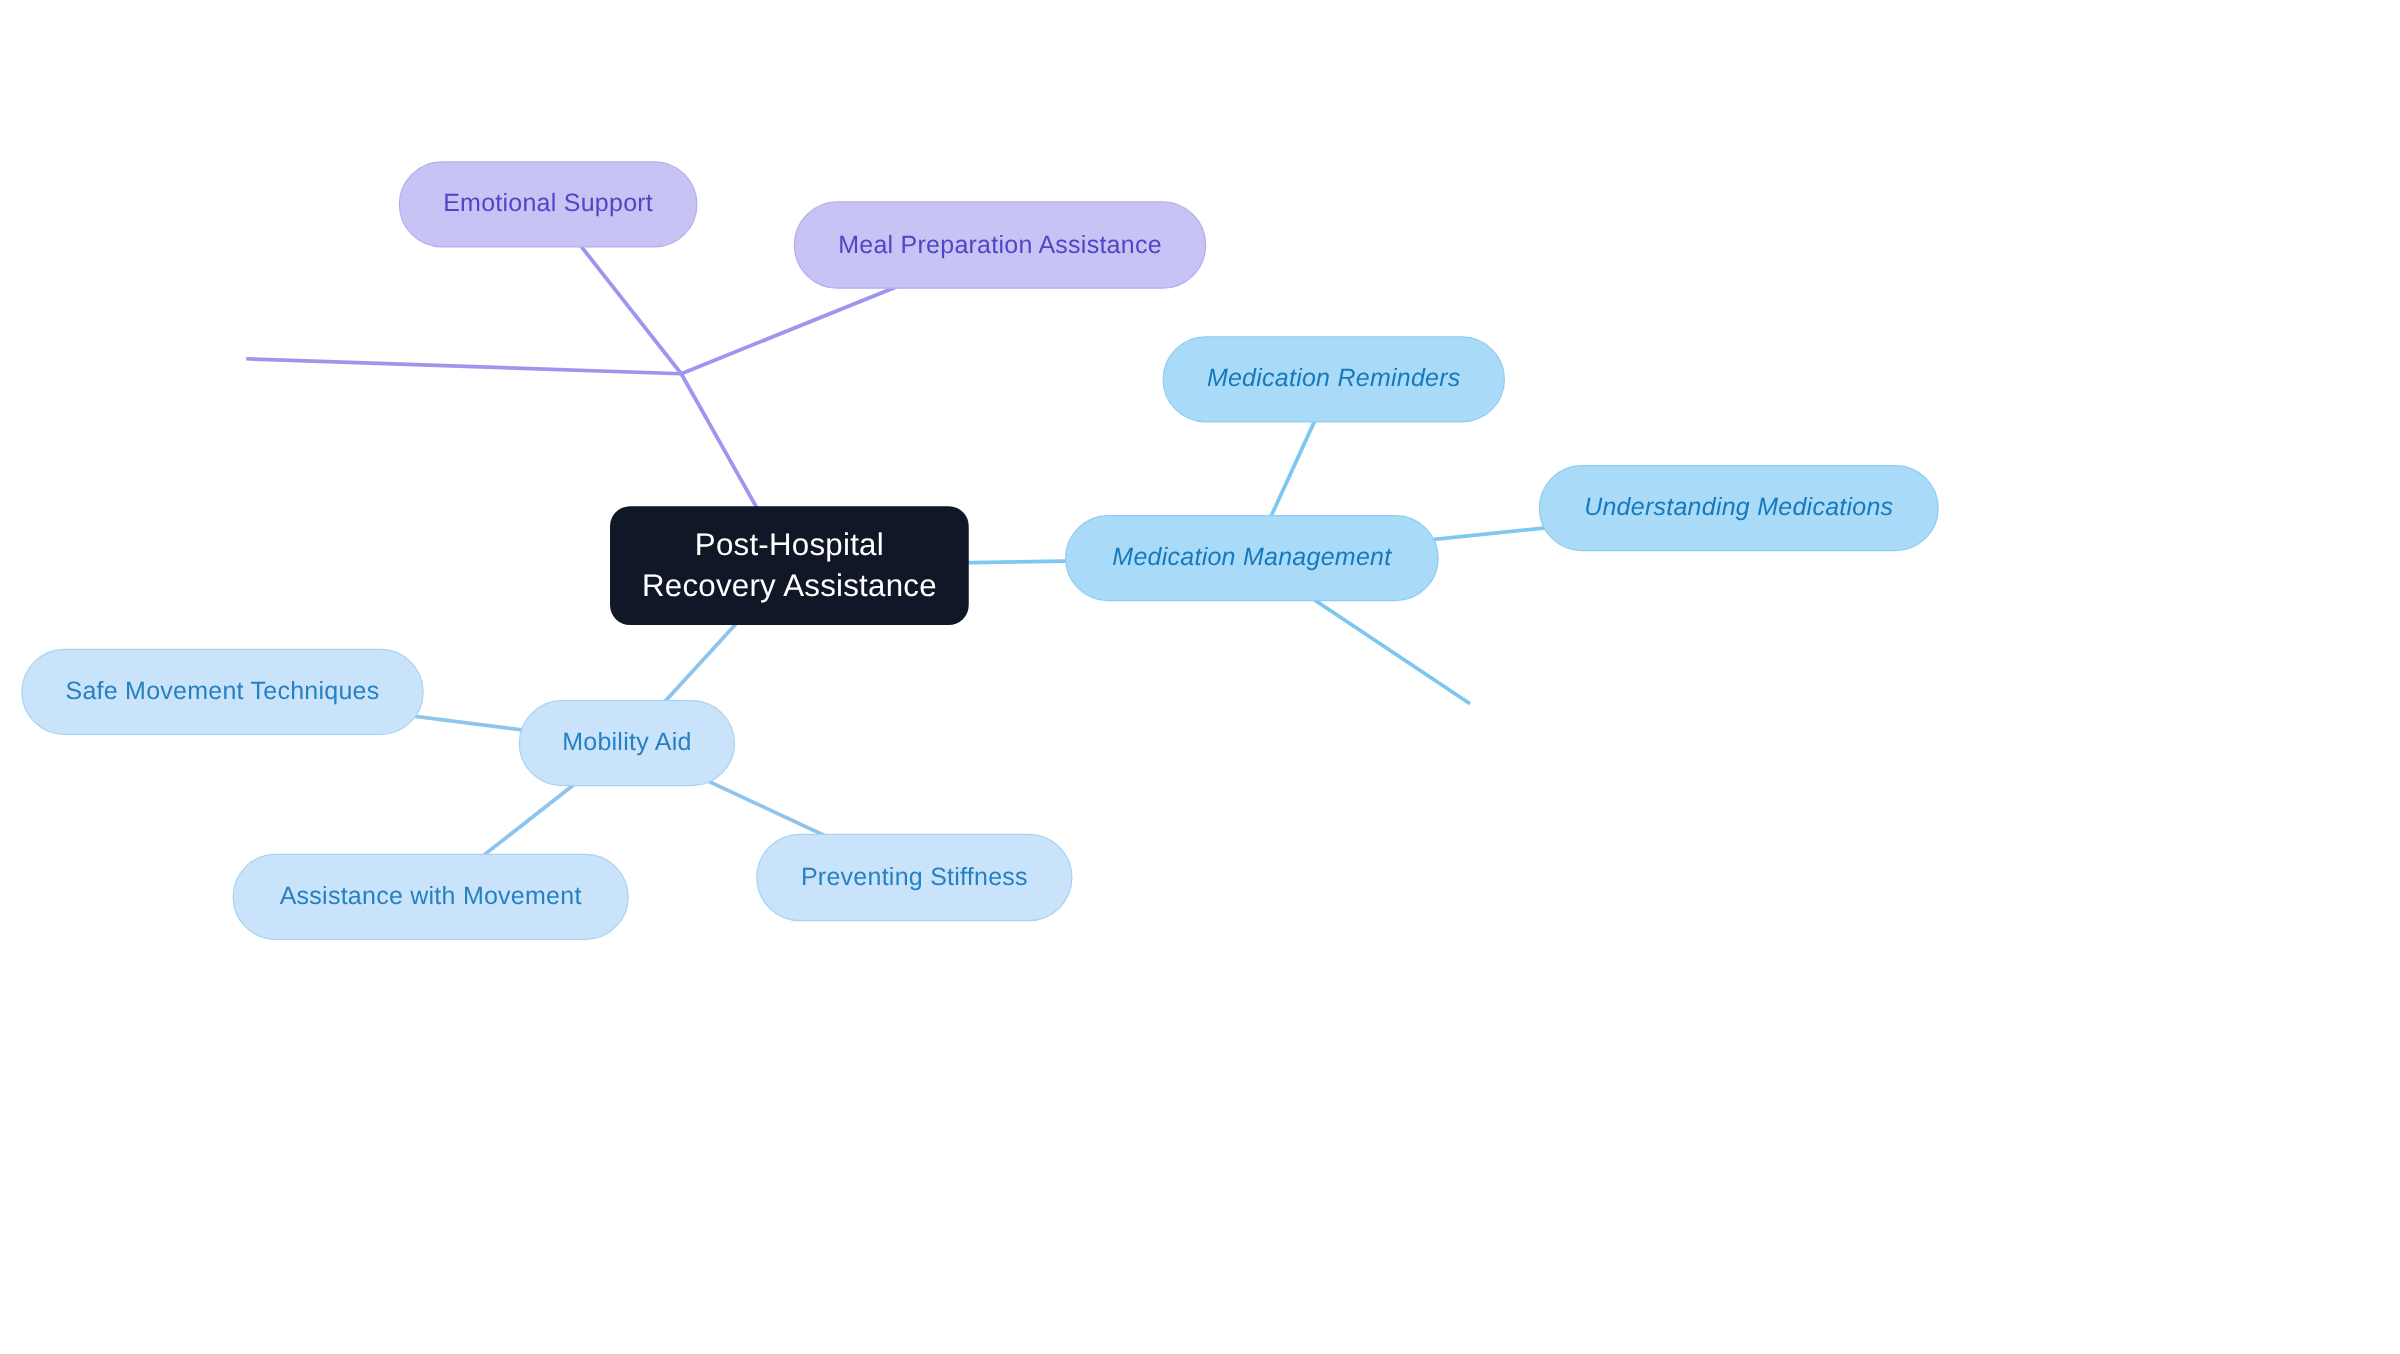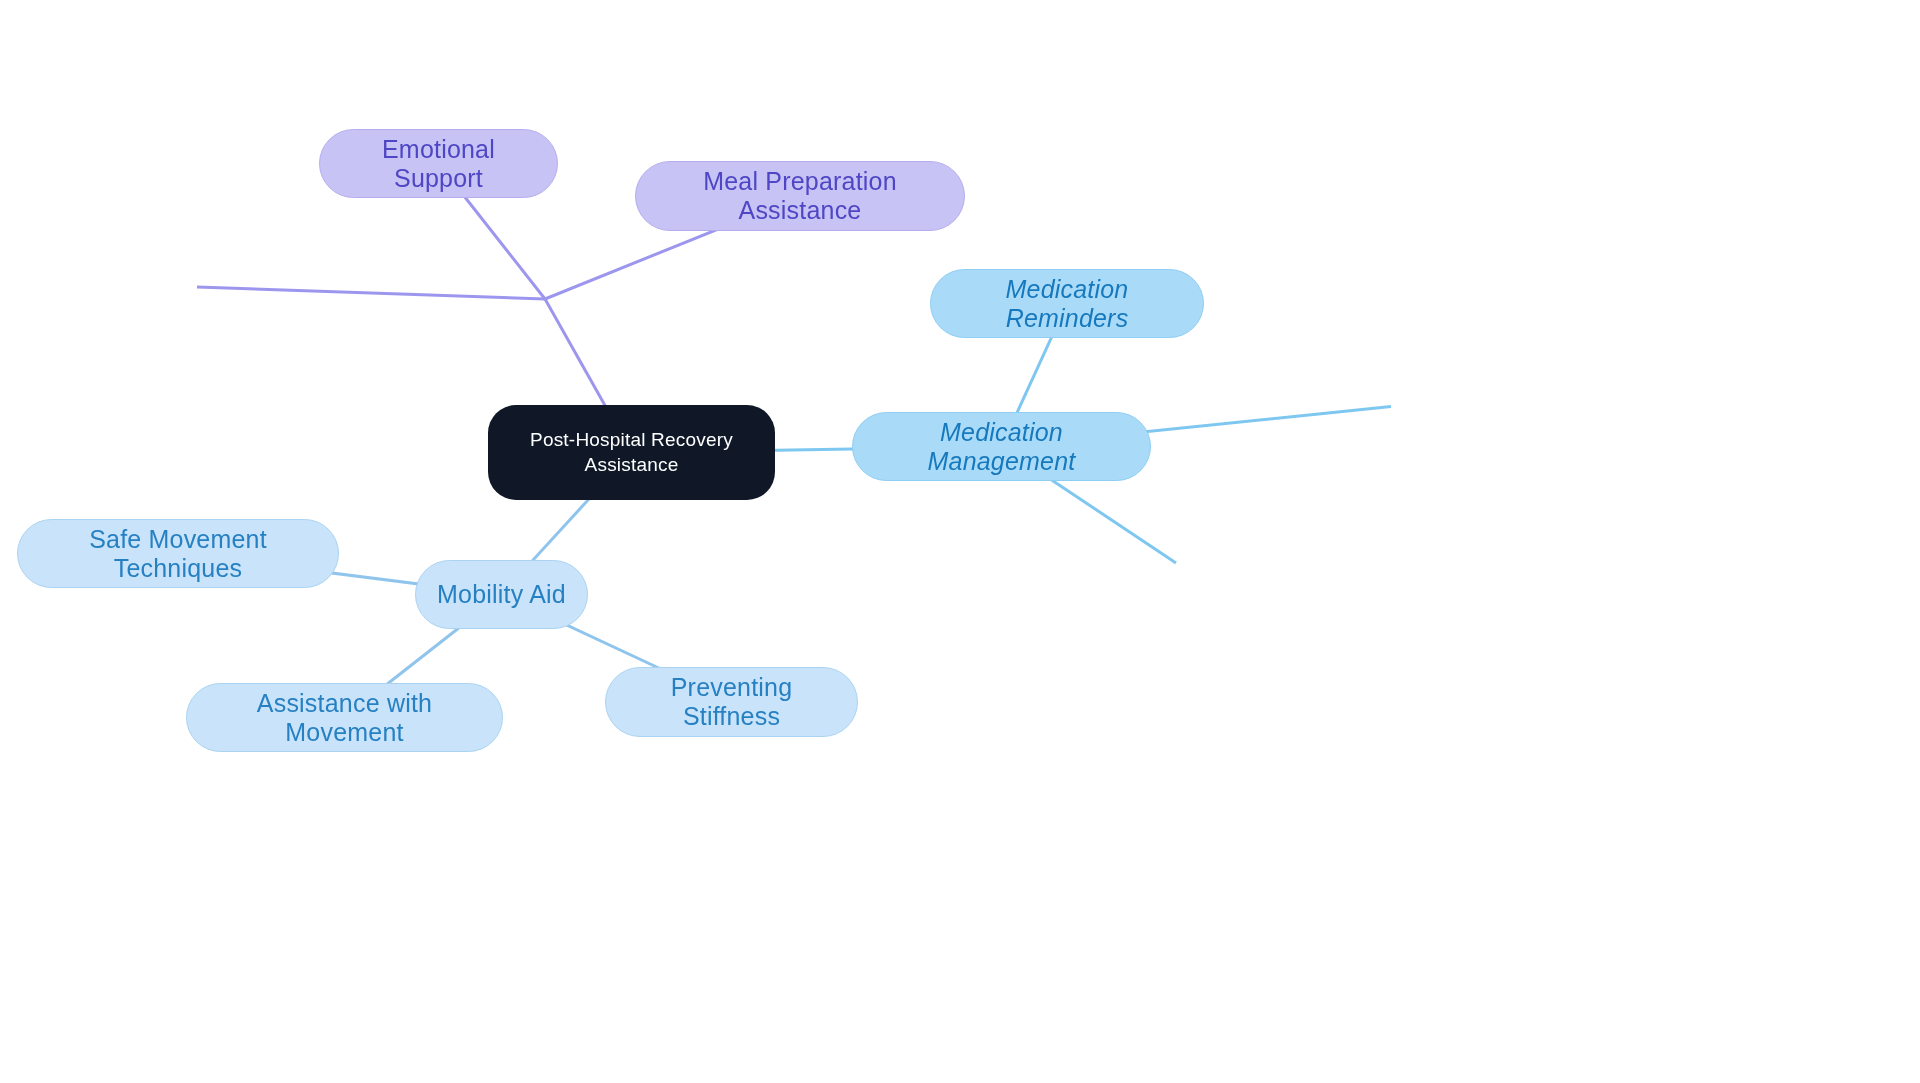--- a/index.html
+++ b/index.html
@@ -30,31 +30,31 @@
     pointer-events: none;
   }
   .node {
     position: absolute;
     display: flex;
     align-items: center;
     justify-content: center;
     text-align: center;
     box-sizing: border-box;
     border-radius: 35px;
-    font-size: 25px;
+    font-size: 20px;
     letter-spacing: 0.2px;
     padding: 0 16px;
     cursor: default;
     user-select: none;
   }
   .node.root {
     background: #101828;
     color: #ffffff;
-    border-radius: 28px;
-    font-size: 19px;
+    border-radius: 16px;
+    font-size: 25px;
     line-height: 1.3;
     padding: 0 24px;
   }
   .node.purple {
     background: #c8c3f5;
     border: 1px solid #b4aef0;
     color: #4e46c4;
   }
   .node.blue {
     background: #a9dbf8;
@@ -96,20 +96,21 @@
 
   <div class="node purple" style="left:319px; top:129px; width:239px; height:69px;">Emotional Support</div>
 
   <div class="node purple" style="left:635px; top:161px; width:330px; height:70px;">Meal Preparation Assistance</div>
 
 
   <div class="node blue" style="left:852px; top:412px; width:299px; height:69px;">Medication Management</div>
 
   <div class="node blue" style="left:930px; top:269px; width:274px; height:69px;">Medication Reminders</div>
 
+  <div class="node blue" style="left:1231px; top:372px; width:320px; height:69px;">Understanding Medications</div>
 
 
   <div class="node lightblue" style="left:415px; top:560px; width:173px; height:69px;">Mobility Aid</div>
 
   <div class="node lightblue" style="left:17px; top:519px; width:322px; height:69px;">Safe Movement Techniques</div>
 
   <div class="node lightblue" style="left:186px; top:683px; width:317px; height:69px;">Assistance with Movement</div>
 
   <div class="node lightblue" style="left:605px; top:667px; width:253px; height:70px;">Preventing Stiffness</div>
 

